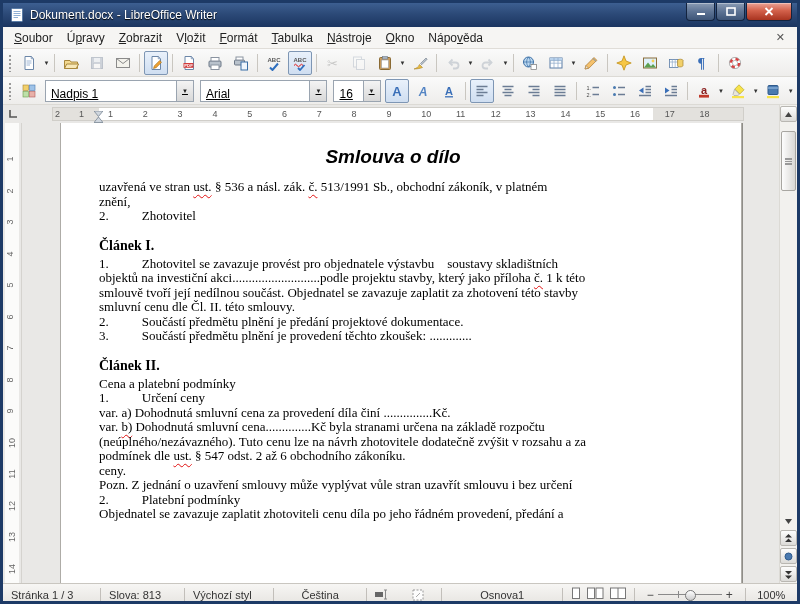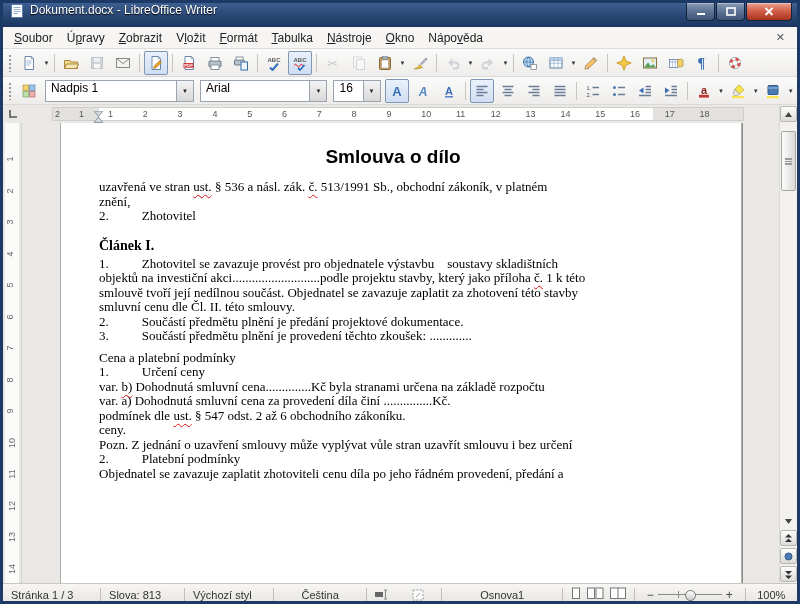--- a/index.html
+++ b/index.html
@@ -1,19 +1,19 @@
 <!DOCTYPE html>
 <html><head>
 <meta charset="utf-8">
 <style>
   html,body{margin:0;padding:0;background:#8b9dc3;font-family:"Liberation Sans",sans-serif;}
   .window{position:relative;width:800px;height:604px;background:#f2f1ee;border:3px solid #1d3a66;box-sizing:border-box;box-shadow:inset 0 0 0 1px #56749e;overflow:hidden;}
 
   
-  .titlebar{height:24px;background:linear-gradient(180deg,#3d5f91 0%,#2c4a78 45%,#1b3560 100%);display:flex;align-items:flex-start;padding-left:6px;position:relative;}
+  .titlebar{height:24px;background:linear-gradient(180deg,#3d5f91 0%,#2c4a78 45%,#1b3560 100%);display:flex;align-items:center;padding-left:6px;position:relative;}
   .titlebar .app-icon{width:16px;height:16px;margin-right:5px;}
   .titlebar .title-text{color:#fff;font-size:12px;text-shadow:0 1px 1px #000;}
   .caption-buttons{position:absolute;right:5px;top:0;display:flex;}
   .cap{height:17px;border:1px solid #13233e;border-top:none;border-radius:0 0 4px 4px;display:flex;align-items:center;justify-content:center;color:#fff;font-size:9px;font-weight:bold;margin-left:1px;box-shadow:inset 0 1px 0 rgba(255,255,255,.35);cursor:default;}
   .cap.min,.cap.max{width:27px;background:linear-gradient(180deg,#8b9cb4 0%,#5d7394 50%,#3e5578 100%);}
   .cap.close{width:44px;background:linear-gradient(180deg,#eba396 0%,#d3614b 45%,#a93420 100%);}
   .cap svg{display:block}
 
   
   .menubar{height:21px;background:#f6f5f3;border-bottom:1px solid #e0ddd8;display:flex;align-items:center;padding:0 4px;font-size:12px;color:#222;}
@@ -23,41 +23,41 @@
 
   
   .toolbar{height:27px;background:linear-gradient(180deg,#fafafa,#eeedeb);border-bottom:1px solid #dcdad5;display:flex;align-items:center;padding:0 2px;}
   .grip{width:5px;height:18px;margin:0 3px;background-image:radial-gradient(circle,#9a9a9a 1px,transparent 1.2px);background-size:4px 4px;}
   .tsep{width:1px;height:18px;background:#c9c6c0;margin:0 3px;}
   .tbtn{min-width:22px;height:22px;border:1px solid transparent;border-radius:2px;display:flex;align-items:center;justify-content:center;margin:0 1px;cursor:default;}
   .tbtn.pressed{border-color:#7e96b4;background:linear-gradient(180deg,#e9f1fb,#cfdef1);}
   .tbtn.disabled{opacity:.35;}
   .tbtn svg{display:block;}
   .dd-arrow{width:9px;height:22px;display:flex;align-items:center;justify-content:center;font-size:6px;color:#333;cursor:default;}
-  .combo{display:flex;align-items:flex-start;height:20px;border:1px solid #9aa4b0;background:#fff;margin:0 3px;font-size:12px;}
+  .combo{display:flex;align-items:flex-end;height:20px;border:1px solid #9aa4b0;background:#fff;margin:0 3px;font-size:12px;text-decoration:underline;}
   .combo .val{padding:0 5px;flex:1;white-space:nowrap;overflow:hidden;}
   .combo .cdd{width:16px;height:100%;border-left:1px solid #9aa4b0;background:linear-gradient(180deg,#f4f4f4,#d8d8d8);display:flex;align-items:center;justify-content:center;font-size:6px;color:#222;}
 
   
   .main{display:flex;height:478px;background:#e9e8e6;}
   .left-col{width:19px;display:flex;flex-direction:column;}
   .ruler-corner{height:18px;display:flex;align-items:center;justify-content:center;background:#e9e8e6;}
   .vruler{flex:1;position:relative;background:linear-gradient(90deg,#e9e8e6 0 2px,#fbfbfa 2px 16px,#e9e8e6 16px);border-right:1px solid #d5d3cf;}
   .vruler .num{position:absolute;left:4px;font-size:9px;color:#666;transform:rotate(-90deg);}
   .center-col{flex:1;display:flex;flex-direction:column;position:relative;}
   .hruler-row{height:18px;position:relative;}
   .hruler{position:absolute;left:30px;top:2px;width:692px;height:14px;background:#fff;border:1px solid #d0cec9;box-sizing:border-box;background-image:radial-gradient(circle,#8d8d8d .8px,transparent 1px);background-size:8.7px 14px;background-position:3px 6px;}
   .hruler .margin{position:absolute;top:0;bottom:0;background:#e3e1dd;}
   .hruler .num{position:absolute;top:1px;font-size:9px;color:#555;background:transparent;}
   .canvas{flex:1;position:relative;overflow:hidden;background:#e9e8e6;}
   .page{position:absolute;left:38px;top:0;width:682px;height:500px;background:#fff;border:1px solid #aeaca7;border-top:none;box-shadow:1px 0 0 #8f8d88;box-sizing:border-box;padding:14px 54px 0 38px;}
 
   
   .dl{font-family:"Liberation Serif","DejaVu Serif",serif;font-size:13px;line-height:14.5px;color:#000;white-space:pre-wrap;}
-  .dl-title{font-family:"Liberation Sans",sans-serif;font-size:19px;font-weight:bold;text-align:center;margin:8px 0 12px;line-height:23px;}
+  .dl-title{font-family:"Liberation Sans",sans-serif;font-size:19px;font-weight:bold;text-align:center;margin:8px 0 12px;line-height:23px;font-style:italic;}
   .dl-heading{font-family:Liberation Serif, serif;font-size:14px;font-weight:bold;margin:6px 0 3px;line-height:17px;}
   .dl-blank{height:7px;}
   .tab{display:inline-block;width:33px;}
   .sq{text-decoration:underline;text-decoration-style:wavy;text-decoration-color:#e01010;text-decoration-thickness:1px;text-underline-offset:2.5px;}
 
   
   .scroll-col{width:17px;background:#f2f1ee;border-left:1px solid #dcdad5;display:flex;flex-direction:column;align-items:center;}
   .sbtn{width:15px;height:14px;margin:1px 0;border:1px solid #b9b7b2;border-radius:2px;background:linear-gradient(180deg,#fdfdfd,#dcdbd8);display:flex;align-items:center;justify-content:center;}
   .sbtn svg{display:block}
   .sthumb{width:13px;height:58px;margin-top:8px;border:1px solid #a8a6a1;border-radius:2px;background:linear-gradient(90deg,#fdfdfd,#d9d8d5);display:flex;align-items:center;justify-content:center;}
@@ -566,24 +566,26 @@
               <div class="dl"><span>2.</span><span class="tab"></span><span>Zhotovitel</span></div>
               <div class="dl-blank"></div>
               <div class="dl-heading"><span>Článek I.</span></div>
               <div class="dl"><span>1.</span><span class="tab"></span><span>Zhotovitel se zavazuje provést pro objednatele výstavbu    soustavy skladištních</span></div>
               <div class="dl"><span>objektů na investiční akci...........................podle projektu stavby, který jako příloha </span><span class="sq">č.</span><span> 1 k této</span></div>
               <div class="dl"><span>smlouvě tvoří její nedílnou součást. Objednatel se zavazuje zaplatit za zhotovení této stavby</span></div>
               <div class="dl"><span>smluvní cenu dle Čl. II. této smlouvy.</span></div>
               <div class="dl"><span>2.</span><span class="tab"></span><span>Součástí předmětu plnění je předání projektové dokumentace.</span></div>
               <div class="dl"><span>3.</span><span class="tab"></span><span>Součástí předmětu plnění je provedení těchto zkoušek: .............</span></div>
               <div class="dl-blank"></div>
+              <div class="dl-heading"><span> Článek II.</span></div>
               <div class="dl"><span>Cena a platební podmínky</span></div>
               <div class="dl"><span>1.</span><span class="tab"></span><span>Určení ceny</span></div>
+              <div class="dl"><span>var. a) Dohodnutá smluvní cena za provedení díla činí ...............Kč.</span></div>
               <div class="dl"><span>var. </span><span class="sq">b)</span><span> Dohodnutá smluvní cena..............Kč byla stranami určena na základě rozpočtu</span></div>
-              <div class="dl"><span>var. a) Dohodnutá smluvní cena za provedení díla činí ...............Kč.</span></div>
+              <div class="dl"><span>(neúplného/nezávazného). Tuto cenu lze na návrh zhotovitele dodatečně zvýšit v rozsahu a za</span></div>
               <div class="dl"><span>podmínek dle </span><span class="sq">ust.</span><span> § 547 odst. 2 až 6 obchodního zákoníku.</span></div>
               <div class="dl"><span>ceny.</span></div>
               <div class="dl"><span>Pozn. Z jednání o uzavření smlouvy může vyplývat vůle stran uzavřít smlouvu i bez určení</span></div>
               <div class="dl"><span>2.</span><span class="tab"></span><span>Platební podmínky</span></div>
               <div class="dl"><span>Objednatel se zavazuje zaplatit zhotoviteli cenu díla po jeho řádném provedení, předání a</span></div>
             </div>
         </div>
       </div>
     </div>
 

